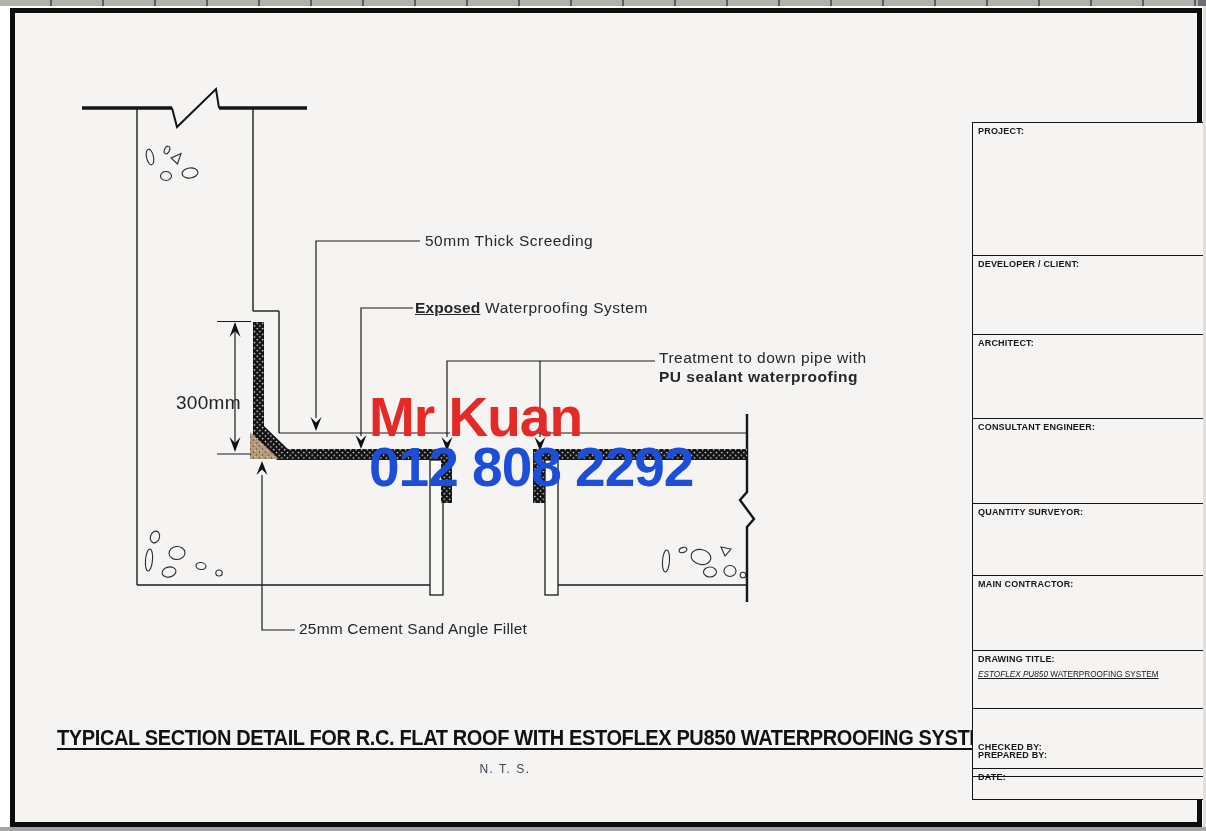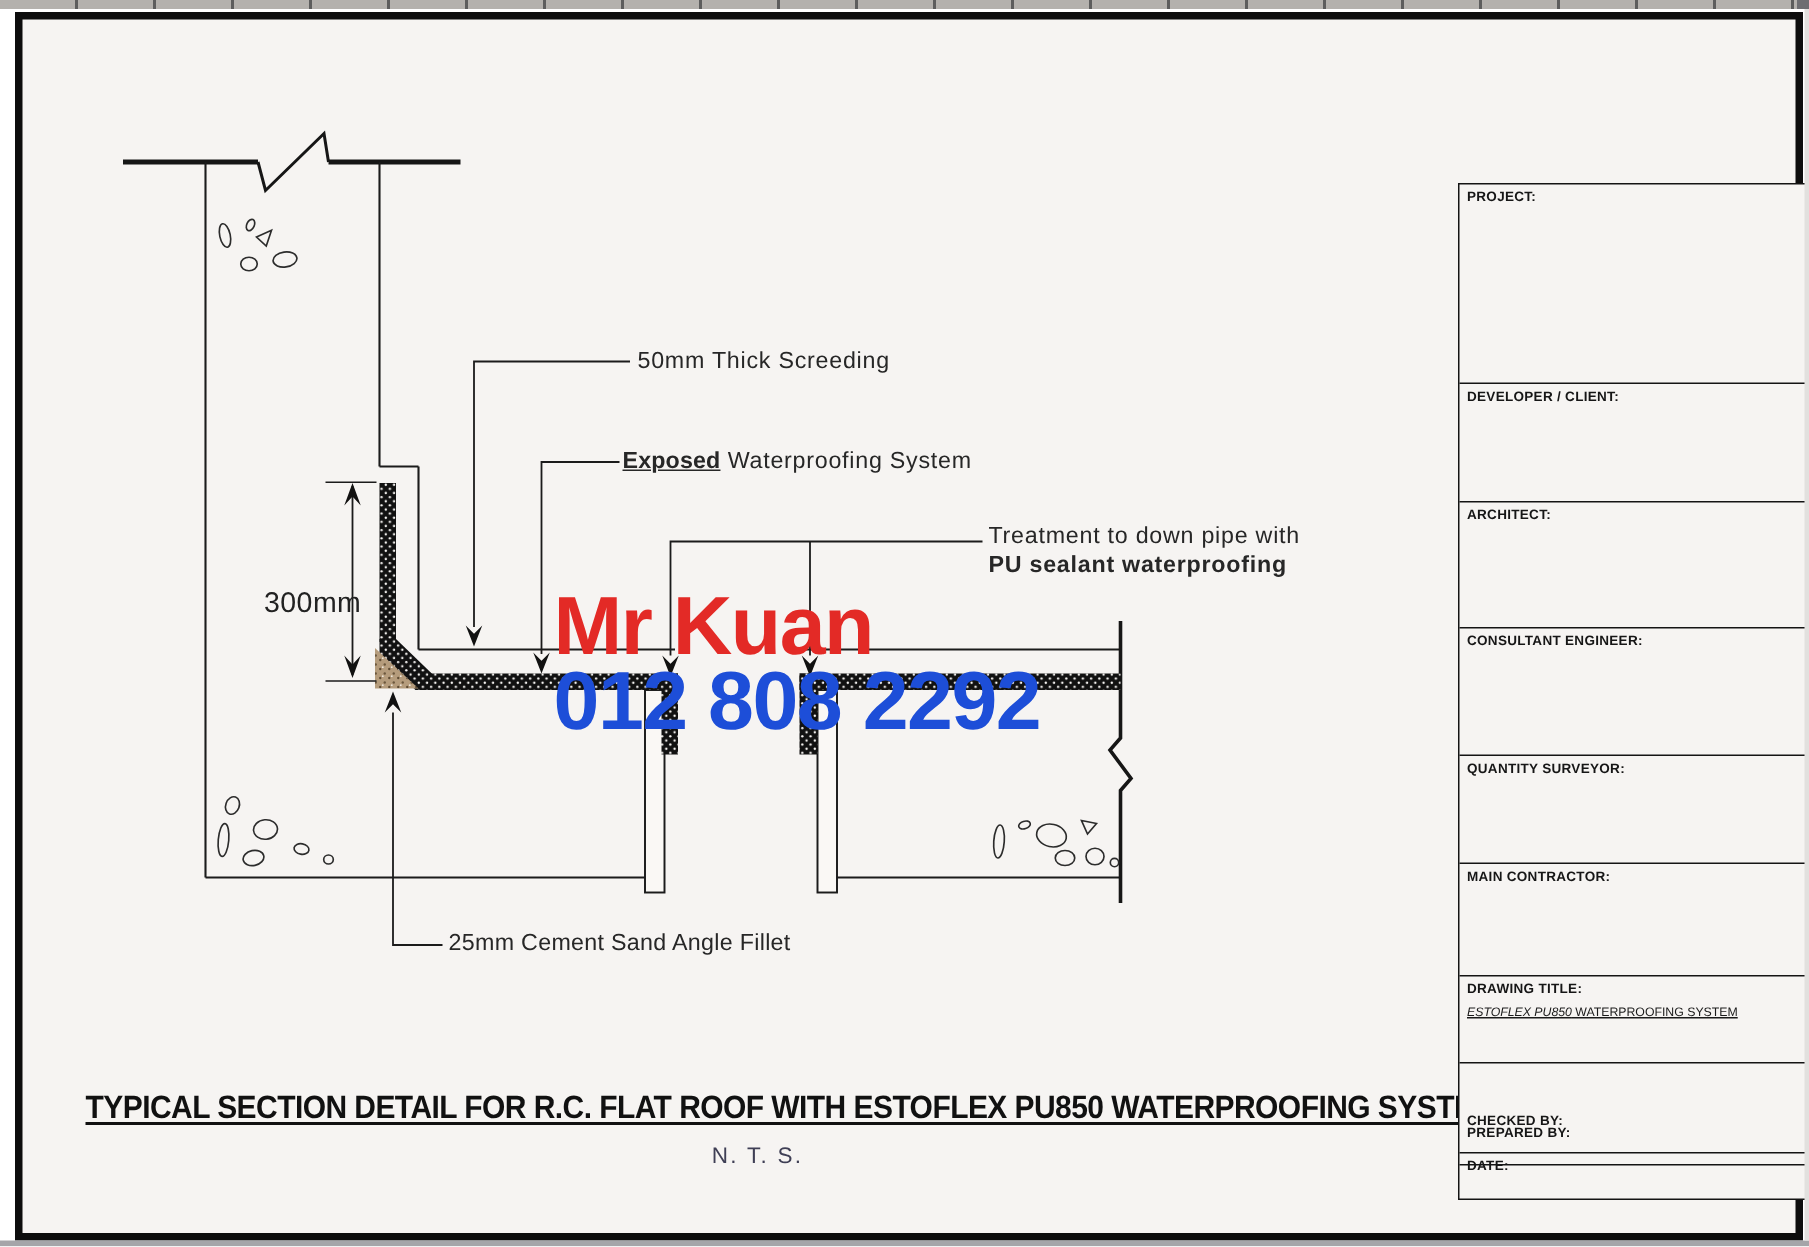--- a/index.html
+++ b/index.html
@@ -17,21 +17,21 @@
   
   #linework{position:absolute;left:0;top:0;}
   
   .ann{position:absolute;color:#272727;font-size:15.5px;letter-spacing:.5px;white-space:nowrap;}
   .ann b{letter-spacing:.1px;}
   #dim-300{position:absolute;left:176px;top:392px;font-size:19px;color:#222;letter-spacing:.3px;}
   .wm{position:absolute;font-weight:bold;font-size:55px;letter-spacing:-1px;white-space:nowrap;line-height:1;}
   #main-title{position:absolute;left:57px;top:726px;font-size:21.5px;font-weight:bold;color:#111;
               white-space:nowrap;letter-spacing:-.4px;transform:scaleX(.93);transform-origin:left top;
               text-decoration:underline;text-underline-offset:3px;text-decoration-thickness:2px;}
-  #nts{position:absolute;left:440px;top:762px;width:130px;text-align:center;font-size:15px;
+  #nts{position:absolute;left:440px;top:762px;width:130px;text-align:center;font-size:12px;
        color:#3f3f55;letter-spacing:1.5px;}
   
   #titleblock{position:absolute;left:972px;top:122px;width:236px;height:678px;
               border:1.6px solid #141414;background:#f6f4f2;box-sizing:border-box;}
   .tb-row{position:absolute;left:0;width:100%;border-bottom:1.6px solid #141414;box-sizing:border-box;}
   .tb-label{position:absolute;left:5px;top:3px;font-size:9px;font-weight:bold;color:#161616;
             letter-spacing:.2px;}
   .r1{top:0;height:133px;} .r2{top:133px;height:79px;} .r3{top:212px;height:84px;}
   .r4{top:296px;height:85px;} .r5{top:381px;height:72px;} .r6{top:453px;height:75px;text-decoration:underline;}
   .r7{top:528px;height:58px;} .r8{top:586px;height:30px;margin-top:38px;} .r9{top:616px;height:30px;}

